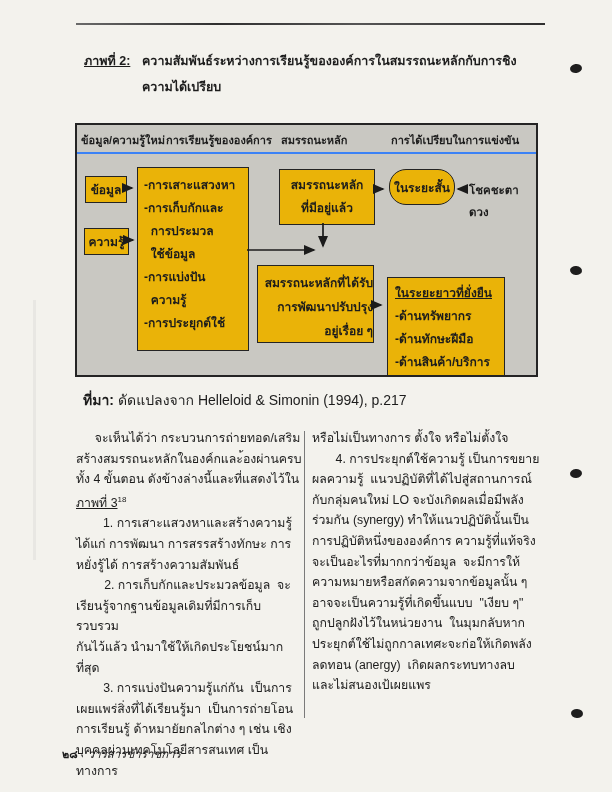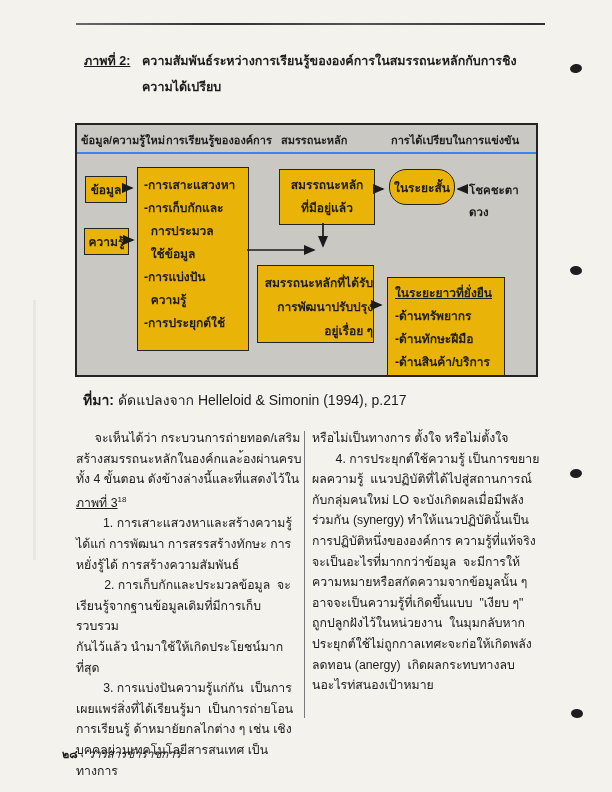--- a/index.html
+++ b/index.html
@@ -191,21 +191,21 @@
     <div class="bline">ผลความรู้  แนวปฏิบัติที่ได้ไปสู่สถานการณ์</div>
     <div class="bline">กับกลุ่มคนใหม่ LO จะบังเกิดผลเมื่อมีพลัง</div>
     <div class="bline">ร่วมกัน (synergy) ทำให้แนวปฏิบัตินั้นเป็น</div>
     <div class="bline">การปฏิบัติหนึ่งขององค์การ ความรู้ที่แท้จริง</div>
     <div class="bline">จะเป็นอะไรที่มากกว่าข้อมูล  จะมีการให้</div>
     <div class="bline">ความหมายหรือสกัดความจากข้อมูลนั้น ๆ</div>
     <div class="bline">อาจจะเป็นความรู้ที่เกิดขึ้นแบบ  "เงียบ ๆ"</div>
     <div class="bline">ถูกปลูกฝังไว้ในหน่วยงาน  ในมุมกลับหาก</div>
     <div class="bline">ประยุกต์ใช้ไม่ถูกกาลเทศะจะก่อให้เกิดพลัง</div>
     <div class="bline">ลดทอน (anergy)  เกิดผลกระทบทางลบ</div>
-    <div class="bline">นอะไรท่สนองเป้าหมาย</div>
+    <div class="bline">และไม่สนองเป้เผยแพร</div>
   </div>
 
   <div class="footer">
     <span class="num">๒๘</span><span class="journal">วารสารข้าราชการ</span>
   </div>
 
   <div class="dot dot1"></div>
   <div class="dot dot2"></div>
   <div class="dot dot3"></div>
   <div class="dot dot4"></div>

